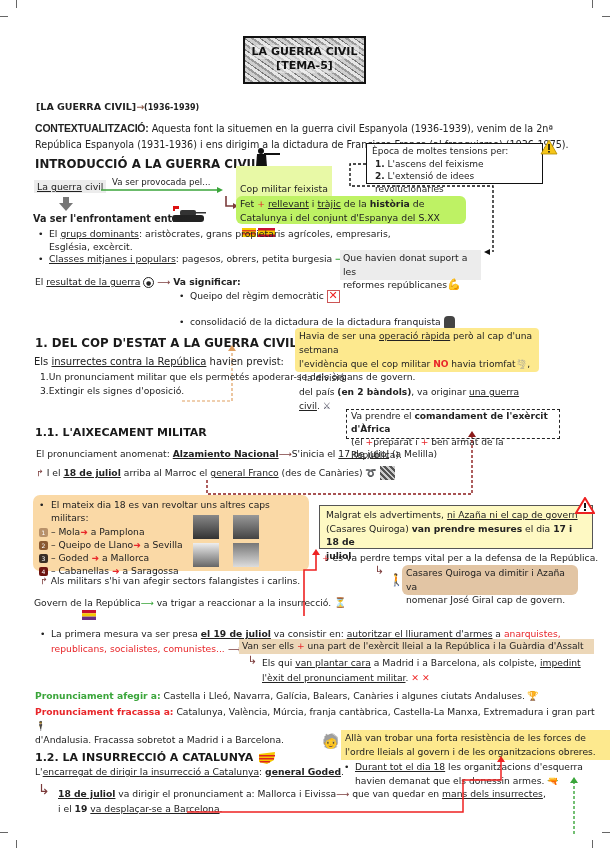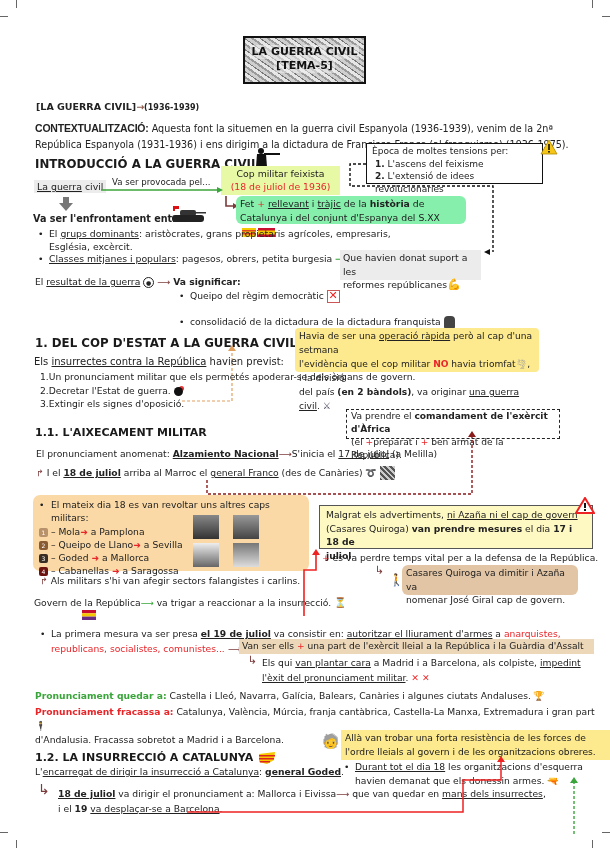--- a/index.html
+++ b/index.html
@@ -16,21 +16,21 @@
   b { font-weight:bold; }
   .red { color:#e8262a; }
   .green { color:#3aa53a; }
   .cond { font-family:"Liberation Sans", sans-serif; letter-spacing:-0.2px; }
   .h { font-weight:bold; font-size:11.8px; color:#1a1a1a; }
   .h2 { font-weight:bold; font-size:11px; color:#1a1a1a; }
   .bullet::before { content:"•"; position:absolute; left:-11px; top:0; }
   .bullet { position:absolute; }
   .box-yellow { background:#fde98e; }
   .box-green { background:#e8f9a6; }
-  .box-orange { background:#86efac; border-radius:6px; }
+  .box-orange { background:#bef264; border-radius:6px; }
   .box-tan { background:#e6cfae; }
   .box-grey { background:#ececec; }
   .icon { display:inline-block; vertical-align:middle; }
 </style>
 </head>
 <body>
 
 <div class="crop" style="left:16px;top:0;width:1px;height:8px;"></div>
 <div class="crop" style="left:0;top:16px;width:8px;height:1px;"></div>
 <div class="crop" style="left:592px;top:0;width:1px;height:8px;"></div>
@@ -58,21 +58,21 @@
 </div>
 
 <div class="abs h" style="left:35px;top:157px;">INTRODUCCIÓ A LA GUERRA CIVIL:</div>
 
 <svg class="abs" style="left:252px;top:147px;" width="30" height="20" viewBox="0 0 30 20">
   <ellipse cx="9" cy="4" rx="3" ry="3" fill="#111"></ellipse>
   <path d="M5 7 L14 7 L15 20 L4 20 Z" fill="#111"></path>
   <rect x="12" y="6" width="16" height="2" fill="#111"></rect>
 </svg>
 
-<div class="abs box-green" style="left:221px;top:166px;width:119px;height:28px;text-align:center;font-size:9.3px;line-height:13px;padding-top:1px;">
+<div class="abs box-green" style="left:236px;top:166px;width:96px;height:28px;text-align:center;font-size:9.3px;line-height:13px;padding-top:16px;">
   <div>Cop militar feixista</div>
   <div class="red">(18 de juliol de 1936)</div>
 </div>
 
 <div class="abs box-grey" style="left:34px;top:180px;padding:1px 3px;font-size:9.4px;">
   <u>La guerra</u><span> civil</span>
 </div>
 <div class="abs" style="left:112px;top:177px;font-size:8.6px;">Va ser provocada pel...</div>
 <svg class="abs" style="left:101px;top:186px;" width="122" height="8">
     <line x1="0" y1="4" x2="116" y2="4" stroke="#3aa53a" stroke-width="1.4"></line>
@@ -165,21 +165,20 @@
 <svg class="abs" style="left:180px;top:344px;" width="80" height="60">
     <path d="M2 57 L52 57 L52 6" stroke="#e0a060" stroke-width="1.2" stroke-dasharray="3,2" fill="none"></path>
     <polygon points="48,7 52,1 56,7" fill="#e0a060"></polygon>
   </svg>
 
 <div class="abs" style="left:34px;top:356px;font-size:10px;">
   <span>Els </span><u>insurrectes contra la República</u><span> havien previst:</span>
 </div>
 <div class="abs" style="left:40px;top:370px;font-size:9.2px;line-height:13.6px;">
   <div>1.Un pronunciament militar que els permetés apoderar-se dels òrgans de govern.</div>
-  <div><span>2.Decretar l'Estat de guerra.</span> <span style="display:inline-block;width:9px;height:9px;background:#111;border-radius:50%;vertical-align:middle;box-shadow:3px -3px 0 -2px #e33;"></span></div>
   <div>3.Extingir els signes d'oposició.</div>
 </div>
 
 <div class="abs h2" style="left:35px;top:426px;">1.1. L'AIXECAMENT MILITAR</div>
 <div class="abs" style="left:346px;top:409px;width:214px;height:30px;border:1.8px dashed #222;box-sizing:border-box;font-size:9.1px;line-height:13px;padding:0 4px;">
   <span>Va prendre el </span><b>comandament de l'exèrcit d'Àfrica</b><br>
   <span>(el </span><span class="red">+</span><span>preparat i </span><span class="red">+</span><span> ben armat de la República).</span>
 </div>
 
 <div class="abs" style="left:36px;top:448px;font-size:9.2px;">
@@ -258,21 +257,21 @@
 </div>
 <span class="abs" style="left:248px;top:654px;color:#7b3b3b;font-size:11px;">↳</span>
 <div class="abs" style="left:262px;top:656px;font-size:9.2px;line-height:14.5px;width:335px;">
   <span>Els qui </span><u>van plantar cara</u><span> a Madrid i a Barcelona, als colpiste, </span><u>impedint</u><br>
   <u>l'èxit del pronunciament militar</u><span>.</span>
   <span style="color:#e22;font-weight:bold;">✕</span>
   <span style="color:#e22;font-weight:bold;">✕</span>
 </div>
 
 <div class="abs" style="left:35px;top:690px;font-size:9.2px;">
-  <b class="green">Pronunciament quedar a:</b><span> Castella i Lleó, Navarra, Galícia, Balears, Canàries i algunes ciutats Andaluses.</span>
+  <b class="green">Pronunciament afegir a:</b><span> Castella i Lleó, Navarra, Galícia, Balears, Canàries i algunes ciutats Andaluses.</span>
   <span style="color:#e8b020;">🏆</span>
 </div>
 <div class="abs" style="left:35px;top:705px;font-size:9.2px;line-height:14px;width:560px;">
   <b class="red">Pronunciament fracassa a:</b><span> Catalunya, València, Múrcia, franja cantàbrica, Castella-La Manxa, Extremadura i gran part</span>
   <span>🕴</span><br>
   <span>d'Andalusia. Fracassa sobretot a Madrid i a Barcelona.</span>
 </div>
 
 <div class="abs h2" style="left:35px;top:751px;">
   <span>1.2. LA INSURRECCIÓ A CATALUNYA</span>

